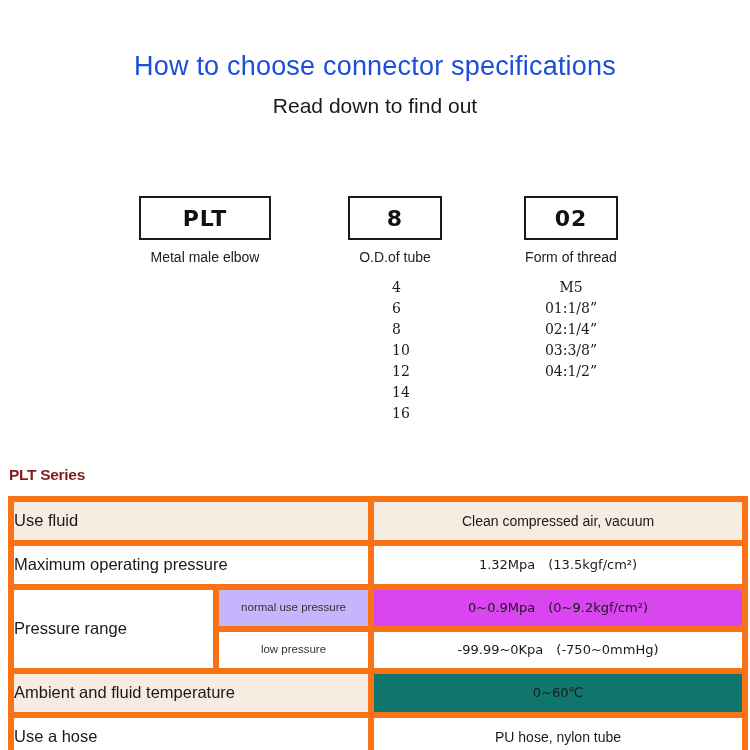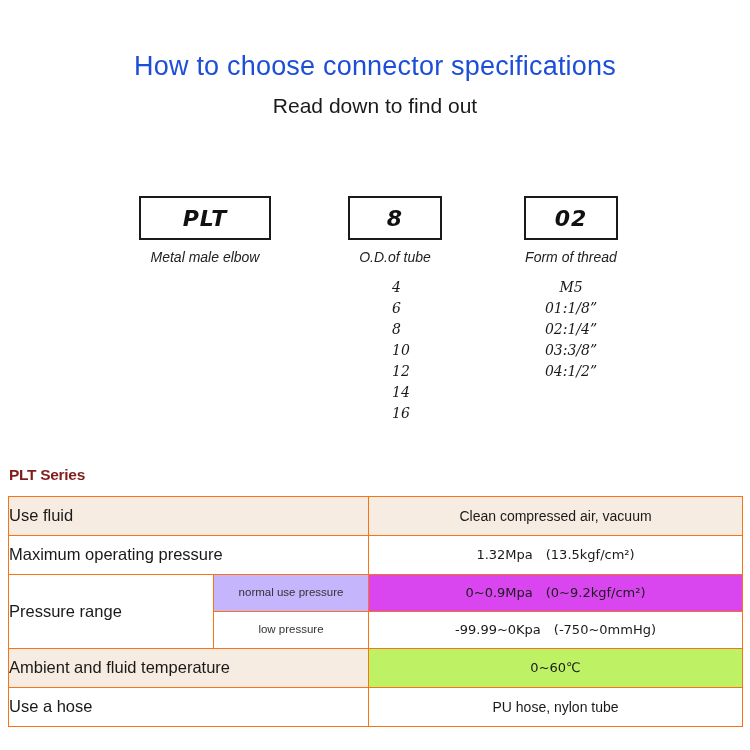--- a/index.html
+++ b/index.html
@@ -41,21 +41,20 @@
   #code-breakdown {
     position: absolute;
     left: 0;
     top: 196px;
     width: 750px;
     height: 250px;
   }
   .code-group {
     position: absolute;
     top: 0;
-    font-style: italic;
   }
   .code-box {
     border: 2px solid #1a1a1a;
     height: 44px;
     box-sizing: border-box;
     display: flex;
     align-items: center;
     justify-content: center;
     background: #ffffff;
   }
@@ -108,21 +107,21 @@
   
   #spec-table {
     position: absolute;
     left: 8px;
     top: 496px;
     width: 734px;
     border-collapse: collapse;
     table-layout: fixed;
   }
   #spec-table td {
-    border: 1px solid #f97316;
+    border: 6px solid #f97316;
     padding: 0;
     vertical-align: middle;
   }
   .cell-label {
     font-size: 16.5px;
     color: #1a1a1a;
     padding-left: 12px;
     line-height: 1.2;
   }
   .cell-sublabel {
@@ -219,20 +218,20 @@
       <td class="cell-label plain r-sub" rowspan="2">Pressure range</td>
       <td class="cell-sublabel shade r-sub" style="background: #c4b5fd;">normal use pressure</td>
       <td class="cell-value v-small shade r-sub" style="background: #d946ef;">0~0.9Mpa　(0~9.2kgf/cm²)</td>
     </tr>
     <tr>
       <td class="cell-sublabel plain r-sub">low pressure</td>
       <td class="cell-value v-small plain r-sub">-99.99~0Kpa　(-750~0mmHg)</td>
     </tr>
     <tr>
       <td class="cell-label shade r-tall" colspan="2" style="background: rgb(247, 236, 226);">Ambient and fluid temperature</td>
-      <td class="cell-value v-small shade r-tall" style="background: #bef264;">0~60℃</td>
+      <td class="cell-value v-small shade r-tall" style="background: #0f766e;">0~60℃</td>
     </tr>
     <tr>
       <td class="cell-label plain r-tall" colspan="2">Use a hose</td>
       <td class="cell-value v-big plain r-tall">PU hose, nylon tube</td>
     </tr>
   </tbody>
 </table>
 
 </body></html>

